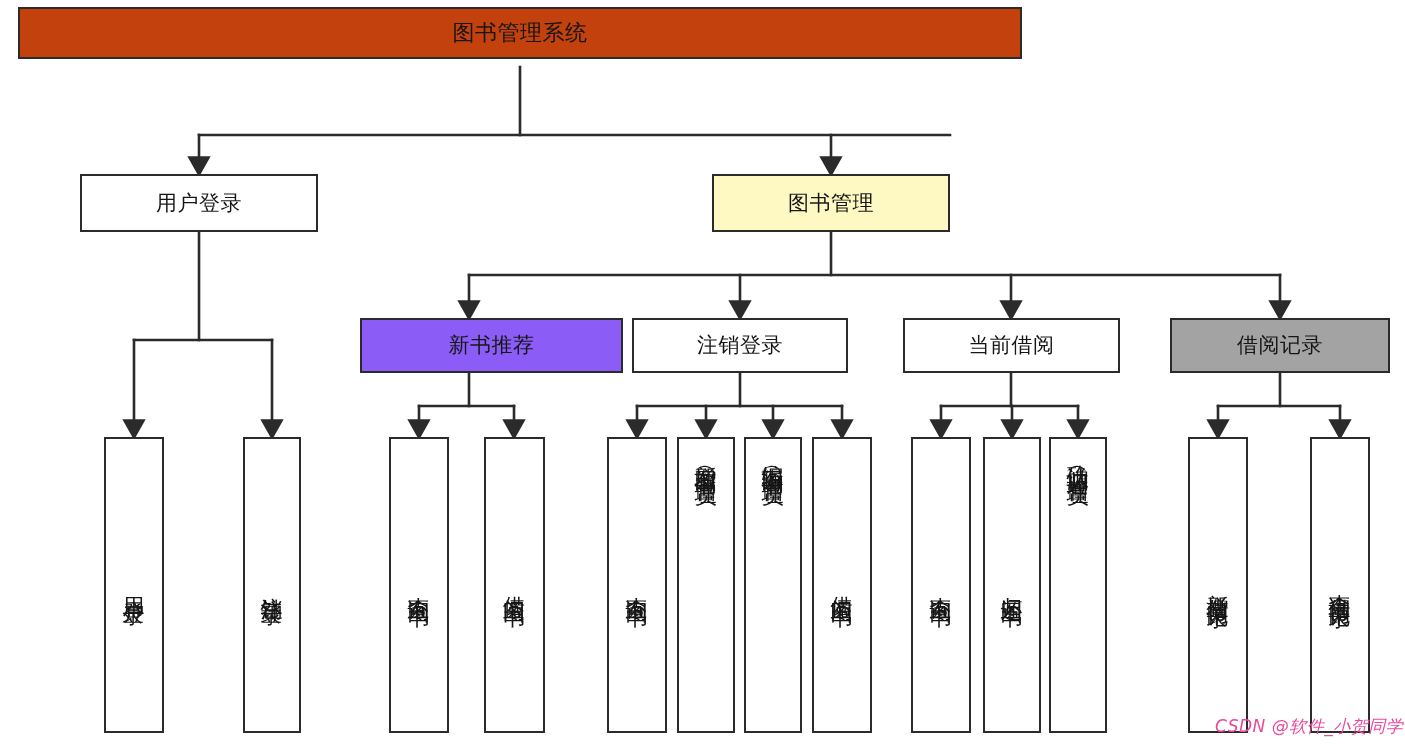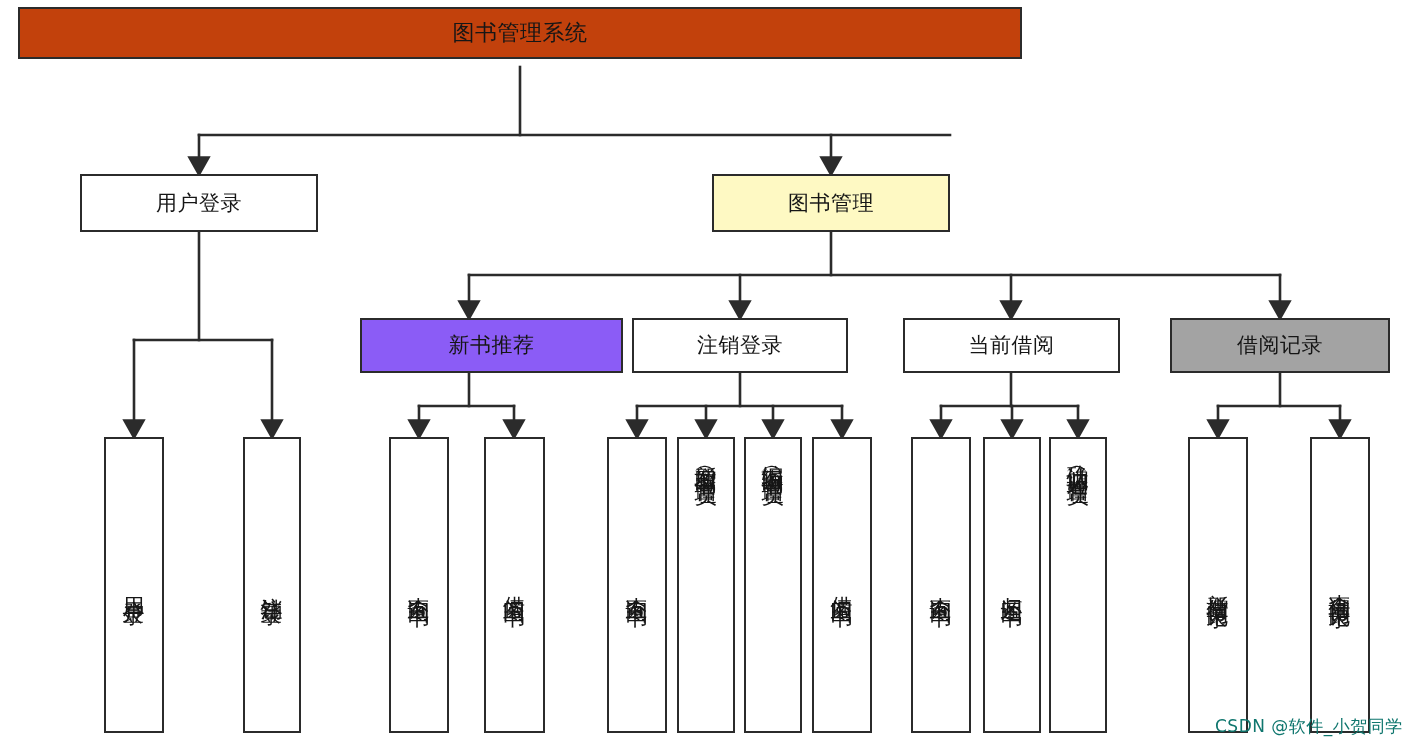--- a/index.html
+++ b/index.html
@@ -186,15 +186,15 @@
   <div class="node vert" style="left: 1049px; top: 437px; width: 58px; height: 296px; border-color: rgb(43, 43, 43); background: rgb(255, 255, 255);">
     <span class="label">确认归还（管理员）</span>
   </div>
   <div class="node vert centered" style="left: 1188px; top: 437px; width: 60px; height: 296px; border-color: rgb(43, 43, 43); background: rgb(255, 255, 255);">
     <span class="label">新增借阅记录</span>
   </div>
   <div class="node vert centered" style="left: 1310px; top: 437px; width: 60px; height: 296px; border-color: rgb(43, 43, 43); background: rgb(255, 255, 255);">
     <span class="label">查询借阅记录</span>
   </div>
 
-  <div class="watermark" style="left: 1215px; top: 715px; color: #0f766e;">CSDN @软件_小贺同学</div>
+  <div class="watermark" style="left: 1215px; top: 715px; color: #ec4899; font-style: italic;">CSDN @软件_小贺同学</div>
 
 </div>
 
 </body></html>

